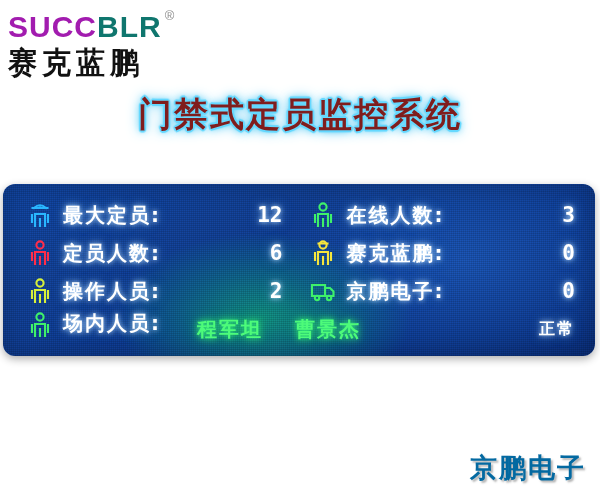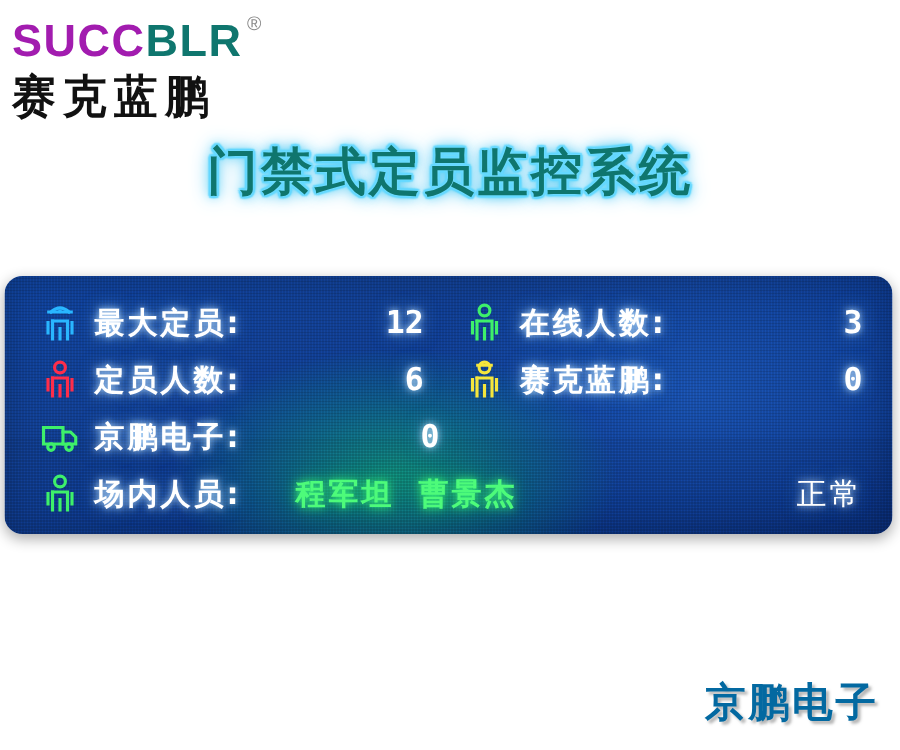--- a/index.html
+++ b/index.html
@@ -31,21 +31,21 @@
     white-space:nowrap;
     transform:scaleY(1.05);transform-origin:left top;
   }
 
   
   #page-title{
     position:absolute;left:0;top:92px;width:600px;
     text-align:center;
     font-family:"DejaVu Sans","Liberation Sans",sans-serif;
     font-weight:bold;font-size:34px;letter-spacing:2px;
-    color:#0f766e;
+    color:#7f1d1d;
     text-shadow:
       0 0 2px #7fe2ff,
       -1.6px 0 1px #5fd6ff, 1.6px 0 1px #5fd6ff,
       0 -1.6px 1px #5fd6ff, 0 1.6px 1px #5fd6ff,
       -1.2px -1.2px 1px #66d9ff, 1.2px -1.2px 1px #66d9ff,
       -1.2px 1.2px 1px #66d9ff, 1.2px 1.2px 1px #66d9ff,
       0 0 7px #49cdf7, 0 0 13px #2fb8ee;
     white-space:nowrap;
   }
 
@@ -67,21 +67,21 @@
       repeating-linear-gradient(90deg, rgba(0,0,0,.13) 0px, rgba(0,0,0,.13) 1px, rgba(255,255,255,0) 1px, rgba(255,255,255,0) 2px);
     opacity:.75;
   }
   #led-inner{
     position:absolute;left:24px;top:12px;right:14px;bottom:8px;
     z-index:2;
   }
 
   .led-row{
     position:absolute;left:0;right:0;height:38px;
-    display:flex;align-items:center;
+    display:flex;
   }
   .r0{top:0px;} .r1{top:38px;} .r2{top:76px;} .r3{top:114px;}
 
   .half{position:relative;height:38px;display:flex;align-items:center;}
   .half-left{width:285px;}
   .half-right{width:272px;}
 
   .led-icon{
     width:26px;height:30px;flex:0 0 26px;
     display:flex;align-items:center;justify-content:center;
@@ -101,34 +101,34 @@
     font-family:"DejaVu Sans Mono","Liberation Mono",monospace;
     font-weight:bold;font-size:21px;color:#ffffff;
     text-shadow:0 0 5px rgba(190,225,255,.95),0 0 12px rgba(120,190,255,.6);
     margin-left:20px;
   }
   .half-left .led-value{right:28px;}
 
   
   .names-wrap{
     position:absolute;left:170px;top:0;height:38px;
-    display:flex;align-items:center;gap:16px;
+    display:flex;align-items:center;gap:32px;
   }
   .led-name{
     font-family:"DejaVu Sans","Liberation Sans",sans-serif;
     font-weight:bold;font-size:20px;letter-spacing:2px;
     color:#4dfb7a;
     text-shadow:0 0 6px rgba(60,255,120,.95),0 0 13px rgba(30,220,90,.65);
     white-space:nowrap;
   }
   .led-status{
     position:absolute;right:6px;top:0;height:38px;
     display:flex;align-items:center;
     font-family:"DejaVu Sans","Liberation Sans",sans-serif;
-    font-weight:normal;font-size:20px;letter-spacing:2px;color:#ffffff;
+    font-weight:bold;font-size:16px;letter-spacing:2px;color:#ffffff;
     text-shadow:0 0 5px rgba(200,230,255,.95),0 0 12px rgba(120,190,255,.6);
   }
 
   
   #footer-brand{
     position:absolute;right:14px;bottom:14px;
     font-family:"DejaVu Sans","Liberation Sans",sans-serif;
     font-weight:bold;font-size:27px;letter-spacing:2px;
     color:#0369a1;
     text-shadow:2px 2px 2px rgba(120,120,120,.55);
@@ -217,20 +217,36 @@
               <path d="M12 18 V25"></path>
             </g>
           </svg>
         </span>
         <span class="led-label">赛克蓝鹏:</span>
         <span class="led-value">0</span>
       </div>
     </div>
 
     <div class="led-row r2">
+      <div class="half half-left">
+        <span class="led-icon">
+          <svg width="24" height="28" viewBox="0 0 24 28">
+            <g fill="none" stroke="#d6f03a" stroke-width="2.1" stroke-linecap="square">
+              <circle cx="12" cy="6" r="3.6"></circle>
+              <path d="M7 13 H17 V25"></path>
+                <path d="M7 13 V25"></path>
+              <path d="M4 14 V21"></path>
+                <path d="M20 14 V21"></path>
+              <path d="M12 18 V25"></path>
+            </g>
+          </svg>
+        </span>
+        <span class="led-label">操作人员:</span>
+        <span class="led-value">2</span>
+      </div>
       <div class="half half-right">
         <span class="led-icon">
           <svg width="26" height="24" viewBox="0 0 26 24">
             <g fill="none" stroke="#3ef06a" stroke-width="2.1" stroke-linecap="square">
               <path d="M2 6 H15 V17 H2 Z"></path>
               <path d="M15 9 H20 L23.5 12.5 V17 H15"></path>
               <circle cx="7" cy="19" r="2.2"></circle>
               <circle cx="19" cy="19" r="2.2"></circle>
             </g>
           </svg>

